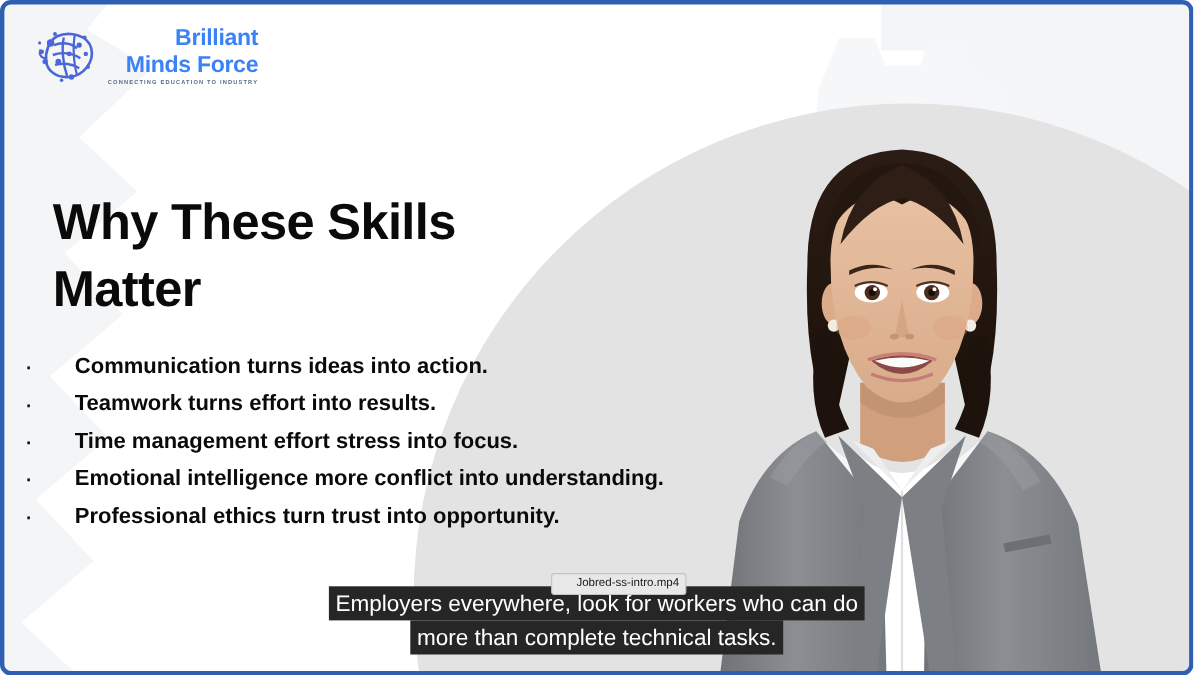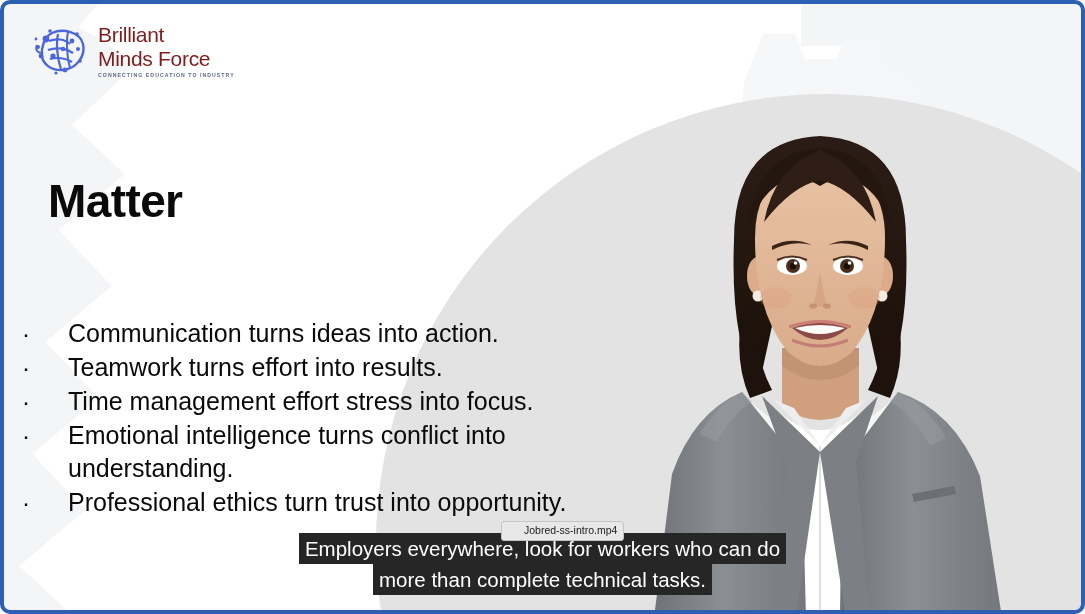--- a/index.html
+++ b/index.html
@@ -100,23 +100,24 @@
     top: 20px;
     display: flex;
     align-items: center;
     gap: 8px;
     z-index: 20;
   }
   .logo-mark { width: 58px; height: 52px; flex: 0 0 auto; }
   .logo-text { display: flex; flex-direction: column; line-height: 1; }
   .logo-line1, .logo-line2 {
     font-size: 21px;
-    font-weight: 400;
-    color: #7f1d1d;
+    font-weight: 700;
+    color: #3b82f6;
     letter-spacing: -0.3px;
+    text-align: right;
   }
   .logo-line2 { margin-top: 3px; }
   .logo-tagline {
     margin-top: 4px;
     font-size: 5.2px;
     letter-spacing: 1.05px;
     color: #5a6b86;
     font-weight: 600;
     white-space: nowrap;
   }
@@ -156,24 +157,24 @@
     width: 50px;
     font-size: 24px;
     line-height: 33px;
     color: #0a0a0a;
     text-align: left;
     padding-left: 4px;
     box-sizing: border-box;
   }
   .bullet-text {
     flex: 1 1 auto;
-    font-size: 25px;
+    font-size: 20px;
     line-height: 33px;
     color: #0a0a0a;
-    font-weight: 400;
+    font-weight: 700;
   }
   
   .presenter {
     position: absolute;
     left: 620px;
     top: 86px;
     width: 470px;
     height: 528px;
     z-index: 25;
   }
@@ -253,39 +254,40 @@
         </svg>
       </div>
       <div class="logo-text">
         <span class="logo-line1">Brilliant</span>
         <span class="logo-line2">Minds Force</span>
         <span class="logo-tagline">CONNECTING EDUCATION TO INDUSTRY</span>
       </div>
     </div>
 
     <h1 class="slide-title">
+      <span class="title-line-1">Why These Skills</span>
       <span class="title-line-2">Matter</span>
     </h1>
 
     <ul class="bullet-list">
       <li class="bullet-item">
         <span class="bullet-dot">·</span>
         <span class="bullet-text">Communication turns ideas into action.</span>
       </li>
       <li class="bullet-item">
         <span class="bullet-dot">·</span>
         <span class="bullet-text">Teamwork turns effort into results.</span>
       </li>
       <li class="bullet-item">
         <span class="bullet-dot">·</span>
         <span class="bullet-text">Time management effort stress into focus.</span>
       </li>
       <li class="bullet-item">
         <span class="bullet-dot">·</span>
-        <span class="bullet-text">Emotional intelligence turns conflict into understanding.</span>
+        <span class="bullet-text">Emotional intelligence more conflict into understanding.</span>
       </li>
       <li class="bullet-item">
         <span class="bullet-dot">·</span>
         <span class="bullet-text">Professional ethics turn trust into opportunity.</span>
       </li>
     </ul>
 
     <div class="presenter">
       <svg viewBox="0 0 470 528" width="470" height="528" aria-hidden="true">
         <defs>

